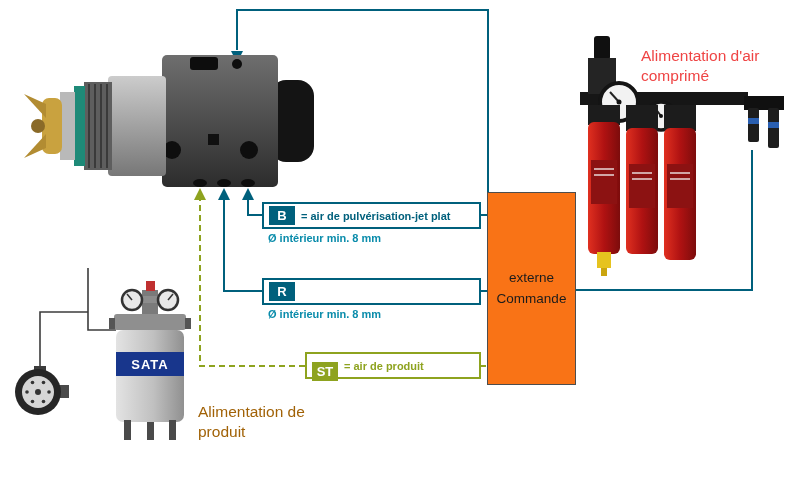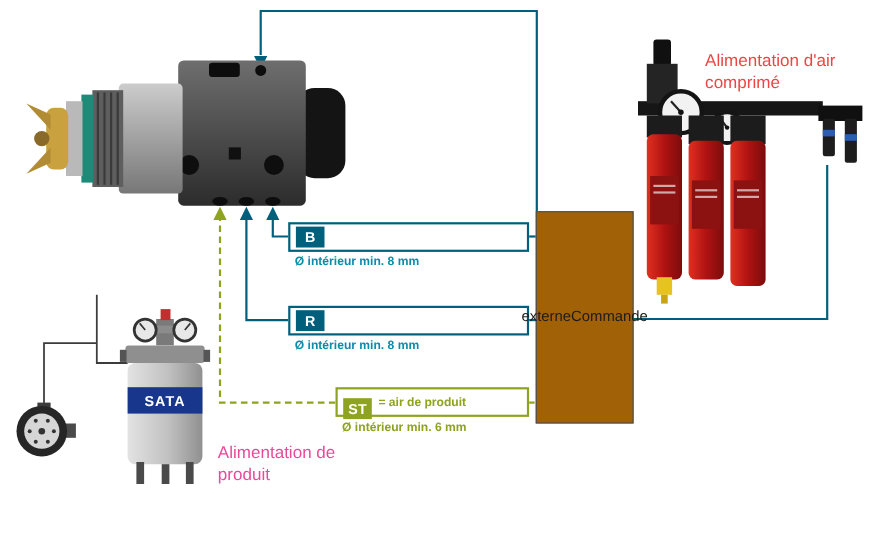--- a/index.html
+++ b/index.html
@@ -8,21 +8,21 @@
     font-family:"Liberation Sans", sans-serif; overflow:hidden;
   }
   svg.art { position:absolute; left:0; top:0; width:800px; height:500px; }
 
   .air-title {
     position:absolute; left:641px; top:46px; width:152px;
     font-size:15.5px; line-height:1.3; color:#ef4444;
   }
   .product-title {
     position:absolute; left:198px; top:402px; width:126px;
-    font-size:15.5px; line-height:1.3; color:#ec4899;
+    font-size:15.5px; line-height:1.3; color:#a16207;
   }
 
   .conn {
     position:absolute; height:27px; background:#ffffff;
     border:2px solid #00607c; box-sizing:border-box;
     display:flex; align-items:center; gap:6px; padding:0 5px;
   }
   .conn-b  { left:262px; top:202px; width:219px; }
   .conn-r  { left:262px; top:278px; width:219px; }
   .conn-st { left:305px; top:352px; width:176px; border-color:#8ea31f; }
@@ -41,22 +41,22 @@
   .note {
     position:absolute; font-weight:bold; font-size:11px; color:#0a8cab;
     white-space:nowrap;
   }
   .note-b  { left:268px; top:232px; }
   .note-r  { left:268px; top:308px; }
   .note-st { left:311px; top:383px; color:#8ea31f; }
 
   .externe {
     position:absolute; left:487px; top:192px; width:89px; height:193px;
-    border:1.5px solid #4d4d4d; box-sizing:border-box; background:#a16207;
-    display:flex; flex-direction:row; justify-content:center; align-items:center;
+    border:1.5px solid #4d4d4d; box-sizing:border-box; background:#f97316;
+    display:flex; flex-direction:column; justify-content:center; align-items:center;
     font-size:13.5px; line-height:1.5; color:#1c1c1c; text-align:center;
   }
 </style>
 </head>
 <body>
 
 <div class="canvas">
 
   <svg class="art" viewBox="0 0 800 500">
     <defs>
@@ -217,32 +217,32 @@
       </g>
       <circle cx="38" cy="392" r="3" fill="#333333"></circle>
     </g>
   </svg>
 
   <div class="air-title">Alimentation d'air comprimé</div>
   <div class="product-title">Alimentation de produit</div>
 
   <div class="conn conn-b">
     <span class="key">B</span>
+    <span class="clabel">= air de pulvérisation-jet plat</span>
   </div>
   <div class="note note-b">Ø intérieur min. 8 mm</div>
 
   <div class="conn conn-r">
     <span class="key">R</span>
   </div>
   <div class="note note-r">Ø intérieur min. 8 mm</div>
 
   <div class="conn conn-st">
     <span class="key">ST</span>
     <span class="clabel">= air de produit</span>
   </div>
-  <div class="note note-st">Ø intérieur min. 6 mm</div>
 
   <div class="externe">
     <div>externe</div>
     <div>Commande</div>
   </div>
 
 </div>
 
 </body></html>

